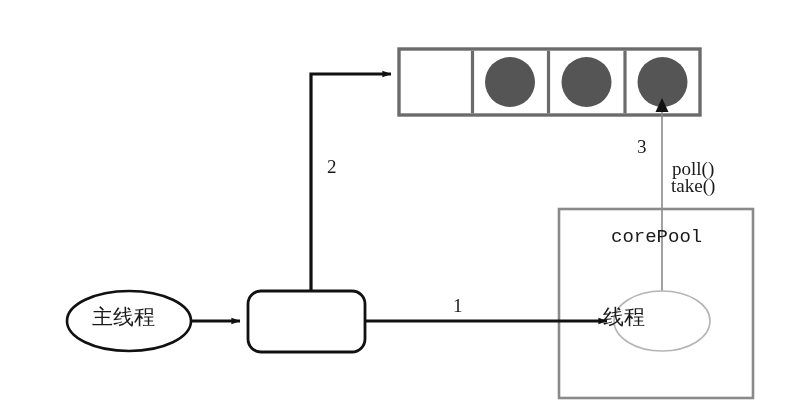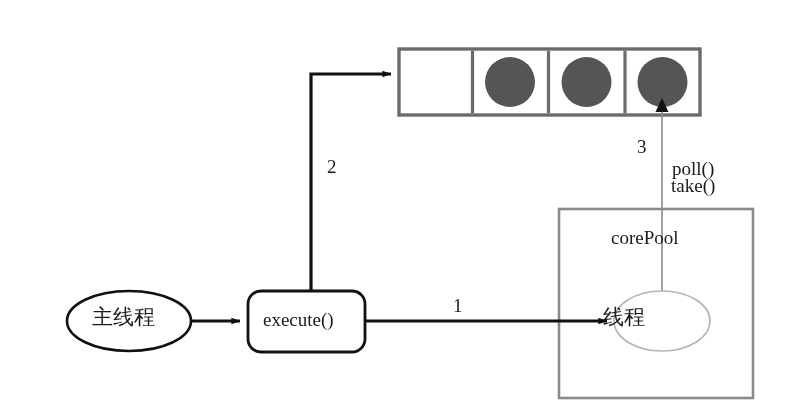--- a/index.html
+++ b/index.html
@@ -60,20 +60,21 @@
   }
   .label-one {
     left: 453px;
     top: 296px;
     font-size: 19px;
   }
   .label-corepool {
     left: 611px;
     top: 228px;
     font-size: 19px;
+    font-family: Liberation Mono, monospace;
   }
   .label-execute {
     left: 263px;
     top: 310px;
     font-size: 19px;
   }
   .label-mainthread {
     left: 92px;
     top: 307px;
     font-size: 21px;
@@ -145,19 +146,18 @@
   <div class="txt label-take">take()</div>
 
   <div class="txt label-three">3</div>
 
   <div class="txt label-two">2</div>
 
   <div class="txt label-one">1</div>
 
   <div class="txt label-corepool">corePool</div>
 
-  <div class="txt label-execute">execute()</div>
 
   <div class="txt label-mainthread">主线程</div>
 
   <div class="txt label-thread">线程</div>
 
 </div>
 
 </body></html>

